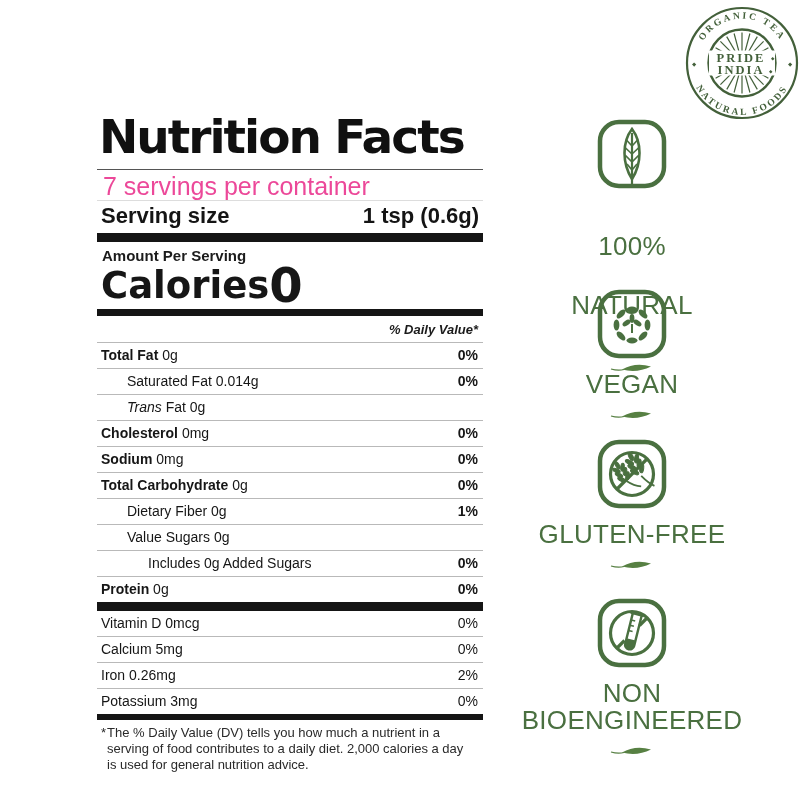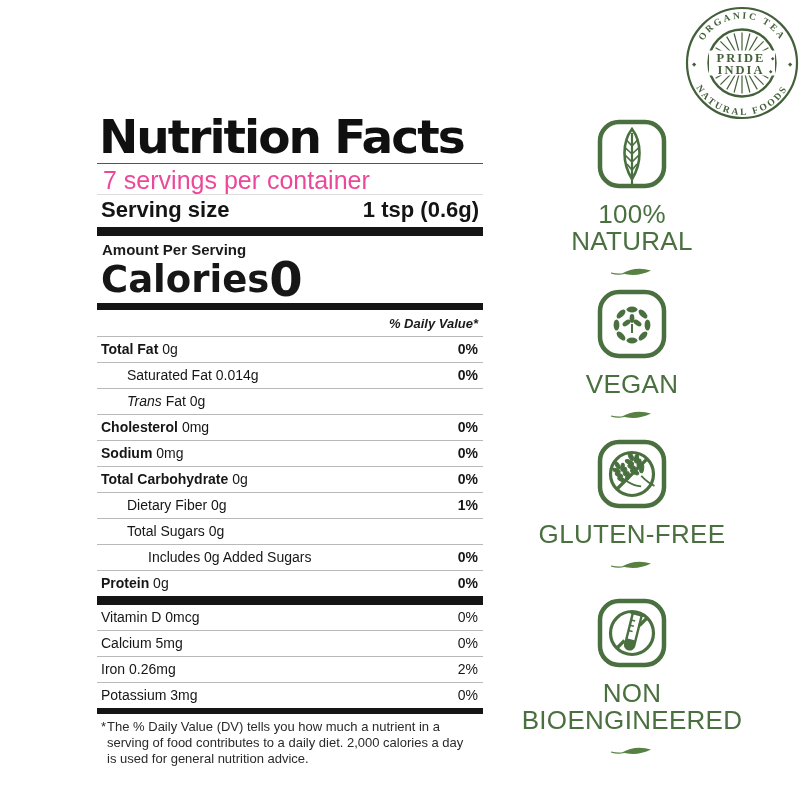--- a/index.html
+++ b/index.html
@@ -4,21 +4,21 @@
 <style>
   html,body{margin:0;padding:0;}
   body{
     width:800px;height:800px;background:#ffffff;position:relative;
     font-family:"Liberation Sans",sans-serif;color:#161616;overflow:hidden;
   }
   
   .nf{position:absolute;left:97px;top:112px;width:386px;background:#fff;}
   .nf-title{
     font-family:"DejaVu Sans",sans-serif;font-weight:bold;font-size:47px;
-    letter-spacing:-2px;line-height:48px;padding:1px 1px 2px 2px;color:#101010;
+    letter-spacing:-2px;line-height:48px;padding:1px 1px 8px 2px;color:#101010;
     border-bottom:1px solid #555;white-space:nowrap;
   }
   .nf-servings{font-size:25px;line-height:22px;padding:5px 2px 3px 6px;border-bottom:1px solid #ddd;color:#ec4899;}
   .nf-ss{display:flex;justify-content:space-between;align-items:baseline;
     font-weight:bold;font-size:22px;line-height:24px;padding:3px 4px 5px 4px;color:#141414;}
   .bar{background:#151515;width:100%;}
   .bar-9{height:9px;} .bar-7{height:7px;} .bar-6{height:6px;}
   .nf-aps{font-size:15px;font-weight:bold;line-height:16px;padding:6px 0 0 5px;color:#1b1b1b;}
   .nf-cal{display:flex;justify-content:flex-start;align-items:flex-end;padding:0 3px 3px 4px;}
   .nf-cal-word{font-family:"DejaVu Sans",sans-serif;font-weight:bold;font-size:37px;line-height:40px;}
@@ -87,21 +87,21 @@
       </div>
     <div class="row">
         <span class="name"><span class="b">Total Carbohydrate</span><span> 0g</span></span>
         <span class="dv">0%</span>
       </div>
     <div class="row i1">
         <span class="name"><span class="b"></span><span>Dietary Fiber 0g</span></span>
         <span class="dv">1%</span>
       </div>
     <div class="row i1">
-        <span class="name"><span class="b"></span><span>Total Sugars 0g</span></span>
+        <span class="name"><span class="b"></span><span>Value Sugars 0g</span></span>
         <span class="dv"></span>
       </div>
     <div class="row i2">
         <span class="name"><span class="b"></span><span>Includes 0g Added Sugars</span></span>
         <span class="dv">0%</span>
       </div>
     <div class="row">
         <span class="name"><span class="b">Protein</span><span> 0g</span></span>
         <span class="dv">0%</span>
       </div>
@@ -179,21 +179,21 @@
         <line x1="71.7" y1="60.7" x2="92.5" y2="55.1"></line>
       </g>
     <rect x="30" y="50.5" width="66" height="25" fill="#ffffff"></rect>
     <text x="62" y="61.5" font-family="Liberation Serif, serif" font-weight="bold" font-size="12.5" letter-spacing="2" text-anchor="middle" fill="#43603a">PRIDE</text>
     <text x="62" y="74" font-family="Liberation Serif, serif" font-weight="bold" font-size="12.5" letter-spacing="2" text-anchor="middle" fill="#43603a">INDIA</text>
     <text x="92" y="60" font-size="4.5" fill="#43603a">◆</text>
     <text x="90" y="72.5" font-size="4.5" fill="#43603a">◆</text>
   </svg>
 </div>
 
-<div class="badge" style="top:118px;">
+<div class="badge" style="top:118px;gap:32px;">
   <svg class="badge-icon" viewBox="0 0 72 72">
     <rect x="4" y="4" width="64" height="64" rx="19" fill="none" stroke="#4a7040" stroke-width="4.5"></rect>
     <path d="M36 11 C46 24 46 45 36 61 C26 45 26 24 36 11 Z" fill="none" stroke="#4a7040" stroke-width="2.6"></path>
     <line x1="36" y1="15" x2="36" y2="66" stroke="#4a7040" stroke-width="2.2"></line>
     <g stroke="#4a7040" stroke-width="1.7">
       <line x1="36" y1="28" x2="30" y2="21.5"></line>
         <line x1="36" y1="28" x2="42" y2="21.5"></line>
       <line x1="36" y1="36" x2="29" y2="29.5"></line>
         <line x1="36" y1="36" x2="43" y2="29.5"></line>
       <line x1="36" y1="44" x2="29.5" y2="37.5"></line>

